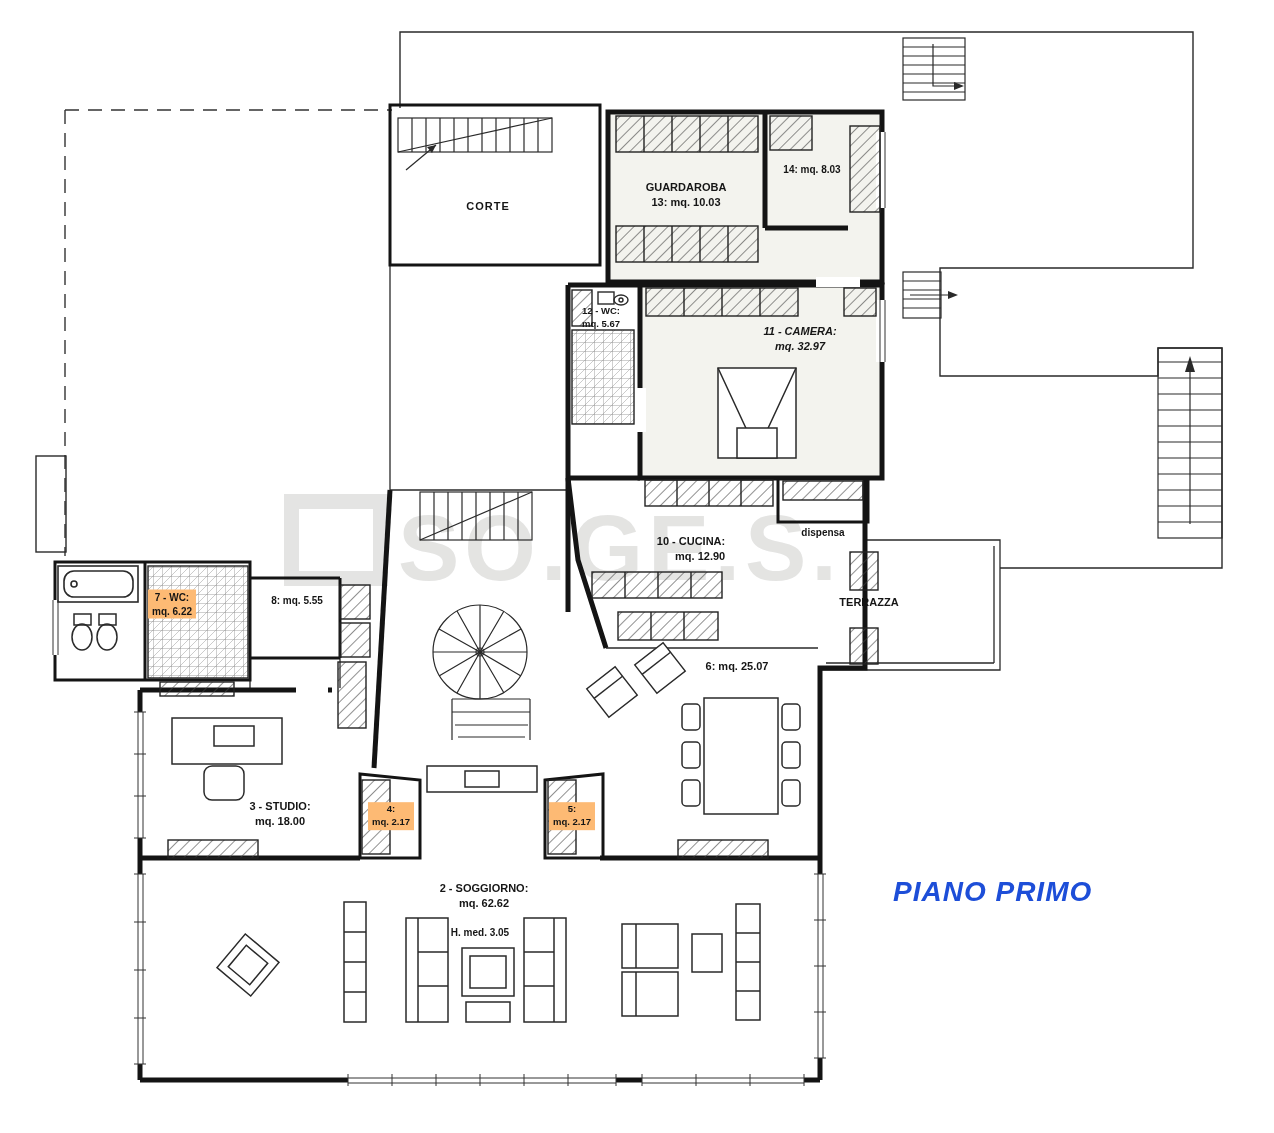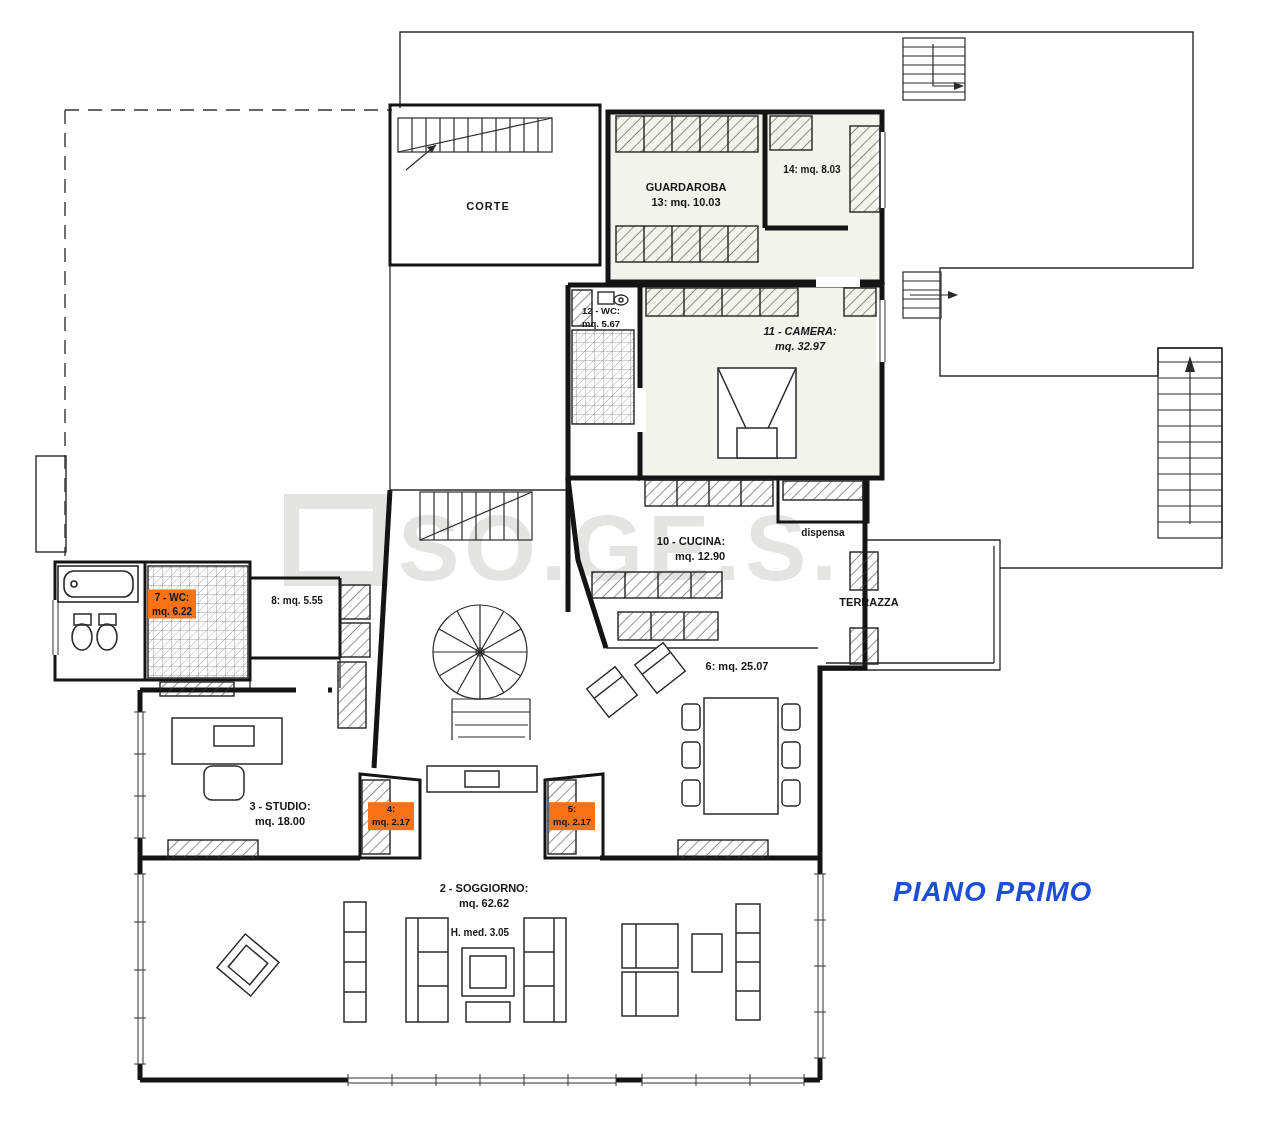--- a/index.html
+++ b/index.html
@@ -4,21 +4,21 @@
 <style>
   html,body{margin:0;padding:0;background:#fff;}
   #stage{position:relative;width:1274px;height:1133px;background:#fff;overflow:hidden;
          font-family:"Liberation Sans",sans-serif;}
   #plan-svg{position:absolute;left:0;top:0;z-index:2;}
   .lbl{position:absolute;z-index:3;transform:translate(-50%,-50%);
        font-weight:700;font-size:11px;color:#151515;white-space:nowrap;text-align:center;line-height:1.35;}
   .lbl span{display:block;}
   .sm{font-size:9.5px;}
   .md{font-size:10px;}
-  .bg-white{background:#f97316;padding:1px 4px;}
+  .bg-white{background:#fdba74;padding:1px 4px;}
   .title{position:absolute;z-index:3;font-style:italic;font-weight:800;font-size:28px;
          letter-spacing:1px;color:#1d4ed8;white-space:nowrap;}
   .watermark{position:absolute;z-index:1;font-weight:800;font-size:92px;letter-spacing:5px;
              color:#d6d6d4;opacity:.65;white-space:nowrap;text-align:right;}
   .wm-logo{position:absolute;z-index:1;width:74px;height:62px;border:15px solid #d6d6d4;opacity:.65;}
 </style>
 </head>
 <body>
 
 <div id="stage">

